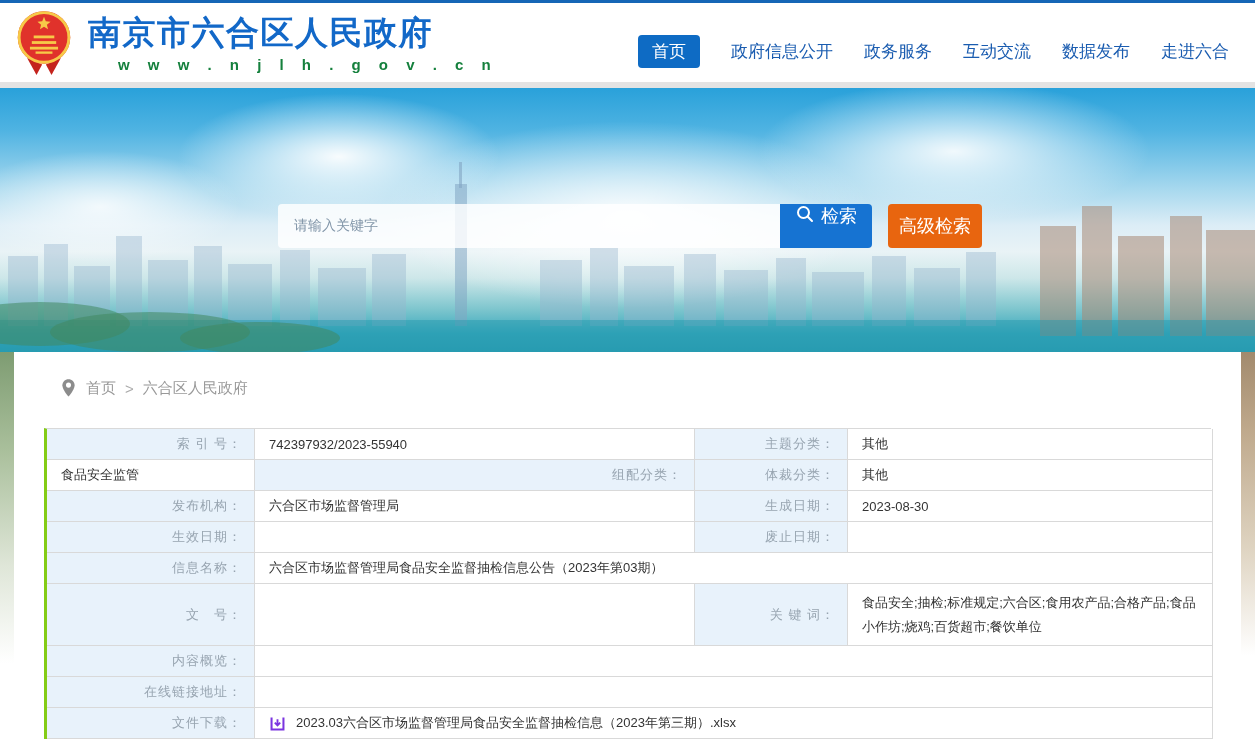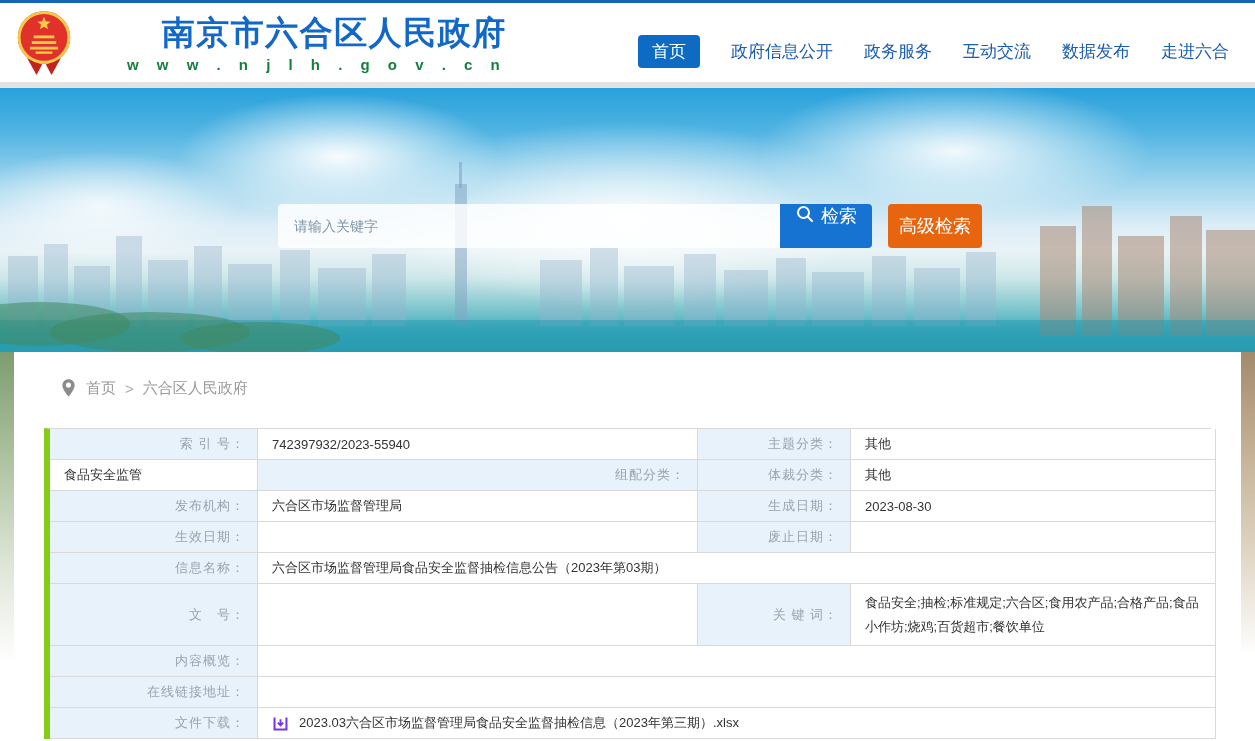--- a/index.html
+++ b/index.html
@@ -6,42 +6,42 @@
   html,body { width:1255px; height:741px; }
   body { font-family:"Liberation Sans","DejaVu Sans",sans-serif; background:#fff; overflow:hidden; }
   .page { position:relative; width:1255px; height:741px; background:#fff; overflow:hidden; }
 
   
   .top-accent { height:3px; background:#1566b6; }
 
   
   .header { height:79px; background:#fff; position:relative; display:flex; align-items:center; padding-left:14px; }
   .emblem { width:60px; height:68px; flex:0 0 auto; }
-  .titles { margin-left:23px;text-align:right; }
+  .titles { margin-left:14px; }
   .site-title { font-size:33px; font-weight:bold; color:#1268c8; letter-spacing:1.5px; line-height:40px; }
   .site-url { font-size:15px; font-weight:bold; color:#15803d; letter-spacing:7px; margin-left:30px; margin-top:3px; }
   .nav { position:absolute; right:26px; bottom:14px; display:flex; align-items:center; gap:31px; font-size:17px; }
   .nav-item { color:#1a5cb0; cursor:pointer; white-space:nowrap; }
   .nav-item.active { background:#0e6bc4; color:#fff; padding:5px 14px; border-radius:4px; }
 
   .divider-strip { height:6px; background:#e3e3e3; }
 
   
   .banner { position:relative; height:264px; overflow:hidden;
     background:
       radial-gradient(ellipse 230px 90px at 27% 26%, rgba(255,255,255,.95), rgba(255,255,255,0) 70%),
       radial-gradient(ellipse 280px 100px at 76% 24%, rgba(255,255,255,.9), rgba(255,255,255,0) 70%),
       radial-gradient(ellipse 340px 130px at 50% 48%, rgba(255,255,255,.88), rgba(255,255,255,0) 72%),
       radial-gradient(ellipse 200px 80px at 8% 45%, rgba(255,255,255,.8), rgba(255,255,255,0) 70%),
       linear-gradient(180deg,#29a1da 0%,#4fb3e2 16%,#a6d8ee 38%,#dcedf6 52%,#e9f3f6 62%,#cde7e9 72%,#7cc5cd 84%,#3aa9bd 93%,#2f9fb4 100%);
   }
   .banner svg.skyline { position:absolute; left:0; top:0; width:100%; height:100%; }
   .search-wrap { position:absolute; left:278px; top:116px; height:44px; display:flex; z-index:5; }
   .search-input { width:502px; height:44px; border:none; outline:none; background:rgba(255,255,255,.82);
-    border-radius:4px 0 0 4px; padding:0 16px; font-size:14px; color:#335; font-family:Liberation Sans, sans-serif; }
+    border-radius:4px 0 0 4px; padding:0 16px; font-size:14px; color:#335; font-family:Liberation Serif, serif; }
   .search-input::placeholder { color:#8195a8; }
   .search-btn { width:92px; height:44px; border:none; background:#1673d2; color:#fff; font-size:18px;
     border-radius:0 4px 4px 0; display:flex; align-items:flex-start; justify-content:center; gap:6px; cursor:pointer; font-family:inherit; }
   .adv-btn { width:94px; height:44px; border:none; background:#e8650f; color:#fff; font-size:18px;
     border-radius:4px; margin-left:16px; cursor:pointer; font-family:inherit; }
 
   
   .bg-strip { position:absolute; top:352px; height:389px; width:14px; z-index:0; }
   .bg-strip.left  { left:0;  background:linear-gradient(180deg,#7e9c72 0%,#a9bf9b 25%,#dfe6d8 55%,#ffffff 80%); }
   .bg-strip.right { right:0; background:linear-gradient(180deg,#a28a6d 0%,#bfa98c 20%,#ded3c0 50%,#ffffff 78%); }
@@ -51,21 +51,21 @@
     border-radius:10px 10px 0 0; z-index:2; }
   .breadcrumb { position:absolute; left:46px; top:26px; display:flex; align-items:center; gap:9px;
     color:#999; font-size:15px; }
   .breadcrumb a { color:#999; text-decoration:none; cursor:pointer; }
   .crumb-sep { color:#aaa; }
 
   
   .info-table { position:absolute; left:30px; top:76px; width:1167px;
     display:grid; grid-template-columns:208px 440px 153px 365px;
     grid-template-rows:31px 31px 31px 31px 31px 62px 31px 31px 31px;
-    border-top:1px solid #d9d9d9; border-left:6px solid #84cc16; font-size:13px; }
+    border-top:1px solid #d9d9d9; border-left:3px solid #84cc16; font-size:13px; }
   .cell { border-right:1px solid #d9d9d9; border-bottom:1px solid #d9d9d9; display:flex; align-items:center; overflow:hidden; }
   .cell.lbl { background:#e8f2fb; color:#97a4b0; justify-content:flex-end; padding-right:12px; letter-spacing:1px; white-space:nowrap; }
   .cell.val { color:#333; padding-left:14px; padding-right:10px; }
   .cell.span3 { grid-column:2 / 5; }
   .cell.tall { line-height:24px; }
   .file-link { display:flex; align-items:center; gap:10px; color:#333; text-decoration:none; cursor:pointer; }
   .dl-icon { width:17px; height:17px; flex:0 0 auto; }
 </style>
 </head>
 <body>

